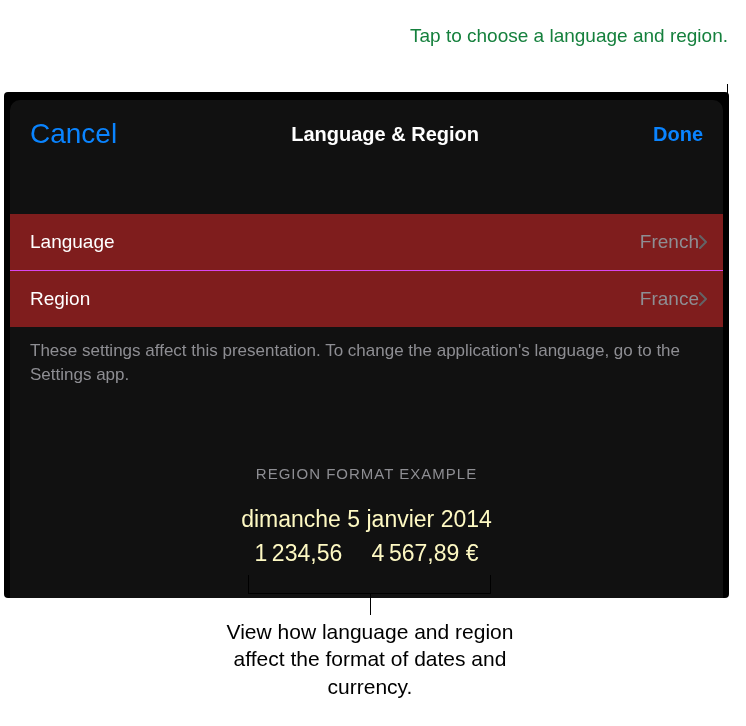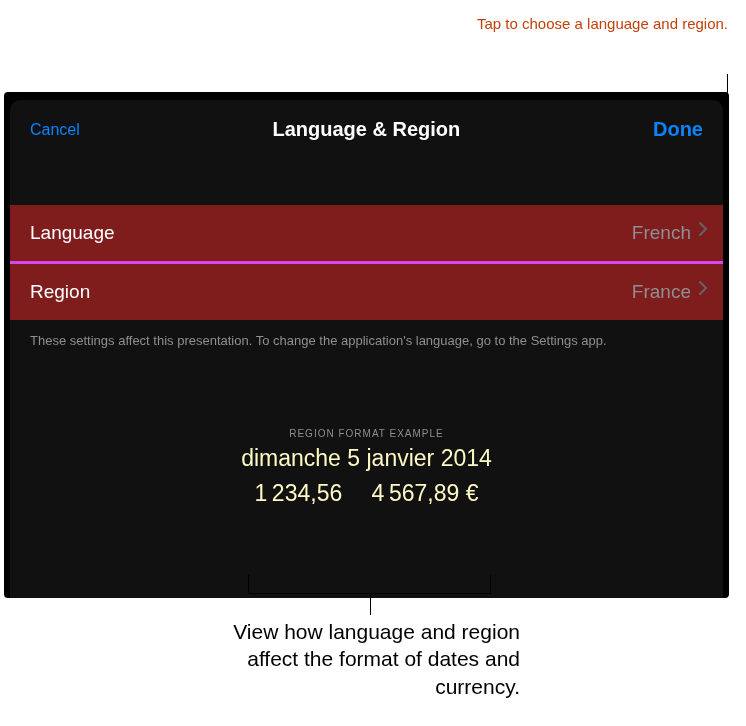--- a/index.html
+++ b/index.html
@@ -9,25 +9,25 @@
     }
     body {
       font-family: -apple-system, BlinkMacSystemFont, "Helvetica Neue", Arial, sans-serif;
       background: #fff;
       width: 746px;
       height: 726px;
       position: relative;
     }
     .annotation-top {
       position: absolute;
-      top: 14px;
+      top: 24px;
       right: 18px;
       text-align: right;
-      font-size: 15px;
-      color: #c2410c;
+      font-size: 19px;
+      color: #15803d;
       line-height: 1.3;
     }
     .annotation-top .leader {
       position: absolute;
       right: 0;
       top: 60px;
       width: 1px;
       height: 245px;
       background: #000;
     }
@@ -66,21 +66,21 @@
       position: relative;
     }
     .nav-bar {
       display: flex;
       justify-content: space-between;
       align-items: center;
       padding: 18px 20px 16px 20px;
     }
     .nav-cancel {
       color: #0a84ff;
-      font-size: 16px;
+      font-size: 28px;
       cursor: pointer;
     }
     .nav-title {
       color: #fff;
       font-size: 20px;
       font-weight: 600;
     }
     .nav-done {
       color: #0a84ff;
       font-size: 20px;
@@ -93,57 +93,57 @@
     }
     .list-item {
       background: #7f1d1d;
       display: flex;
       align-items: center;
       justify-content: space-between;
       padding: 17px 16px 17px 20px;
       cursor: pointer;
     }
     .list-item + .list-item {
-      border-top: 3px solid #d946ef;
+      border-top: 1px solid #d946ef;
     }
     .item-label {
       color: #fff;
       font-size: 19px;
     }
     .item-value-wrap {
       display: flex;
-      gap: 8px;
+      align-items: center;
     }
     .item-value {
       color: #8e8e93;
       font-size: 19px;
     }
     .chevron {
       width: 8px;
       height: 14px;
       display: inline-block;
     }
     .chevron svg {
       display: block;
     }
     .footer-text {
       color: #8e8e93;
-      font-size: 13px;
+      font-size: 17px;
       padding: 12px 36px 0 20px;
       line-height: 1.4;
     }
     .example-block {
       text-align: center;
       margin-top: 78px;
     }
     .example-header {
       color: #8e8e93;
-      font-size: 10px;
+      font-size: 15px;
       letter-spacing: 1px;
-      margin-bottom: 2px;
+      margin-bottom: 20px;
     }
     .example-line {
       color: #fef9c3;
       font-size: 23px;
       line-height: 1.5;
     }
     .bracket-bottom {
       position: absolute;
       top: 575px;
       left: 248px;
@@ -188,21 +188,21 @@
       left: 0;
       width: 746px;
       text-align: center;
       font-size: 21px;
       color: #000;
       line-height: 1.3;
     }
     .annotation-bottom > div {
       width: 300px;
       margin-left: 220px;
-      text-align: right;
+      text-align: center;
     }
   </style>
 </head>
 <body>
 
 <div class="annotation-top">
   <span>Tap to choose a language and region.</span>
   <div class="leader"></div>
   <div class="tick1"></div>
   <div class="tick2"></div>

